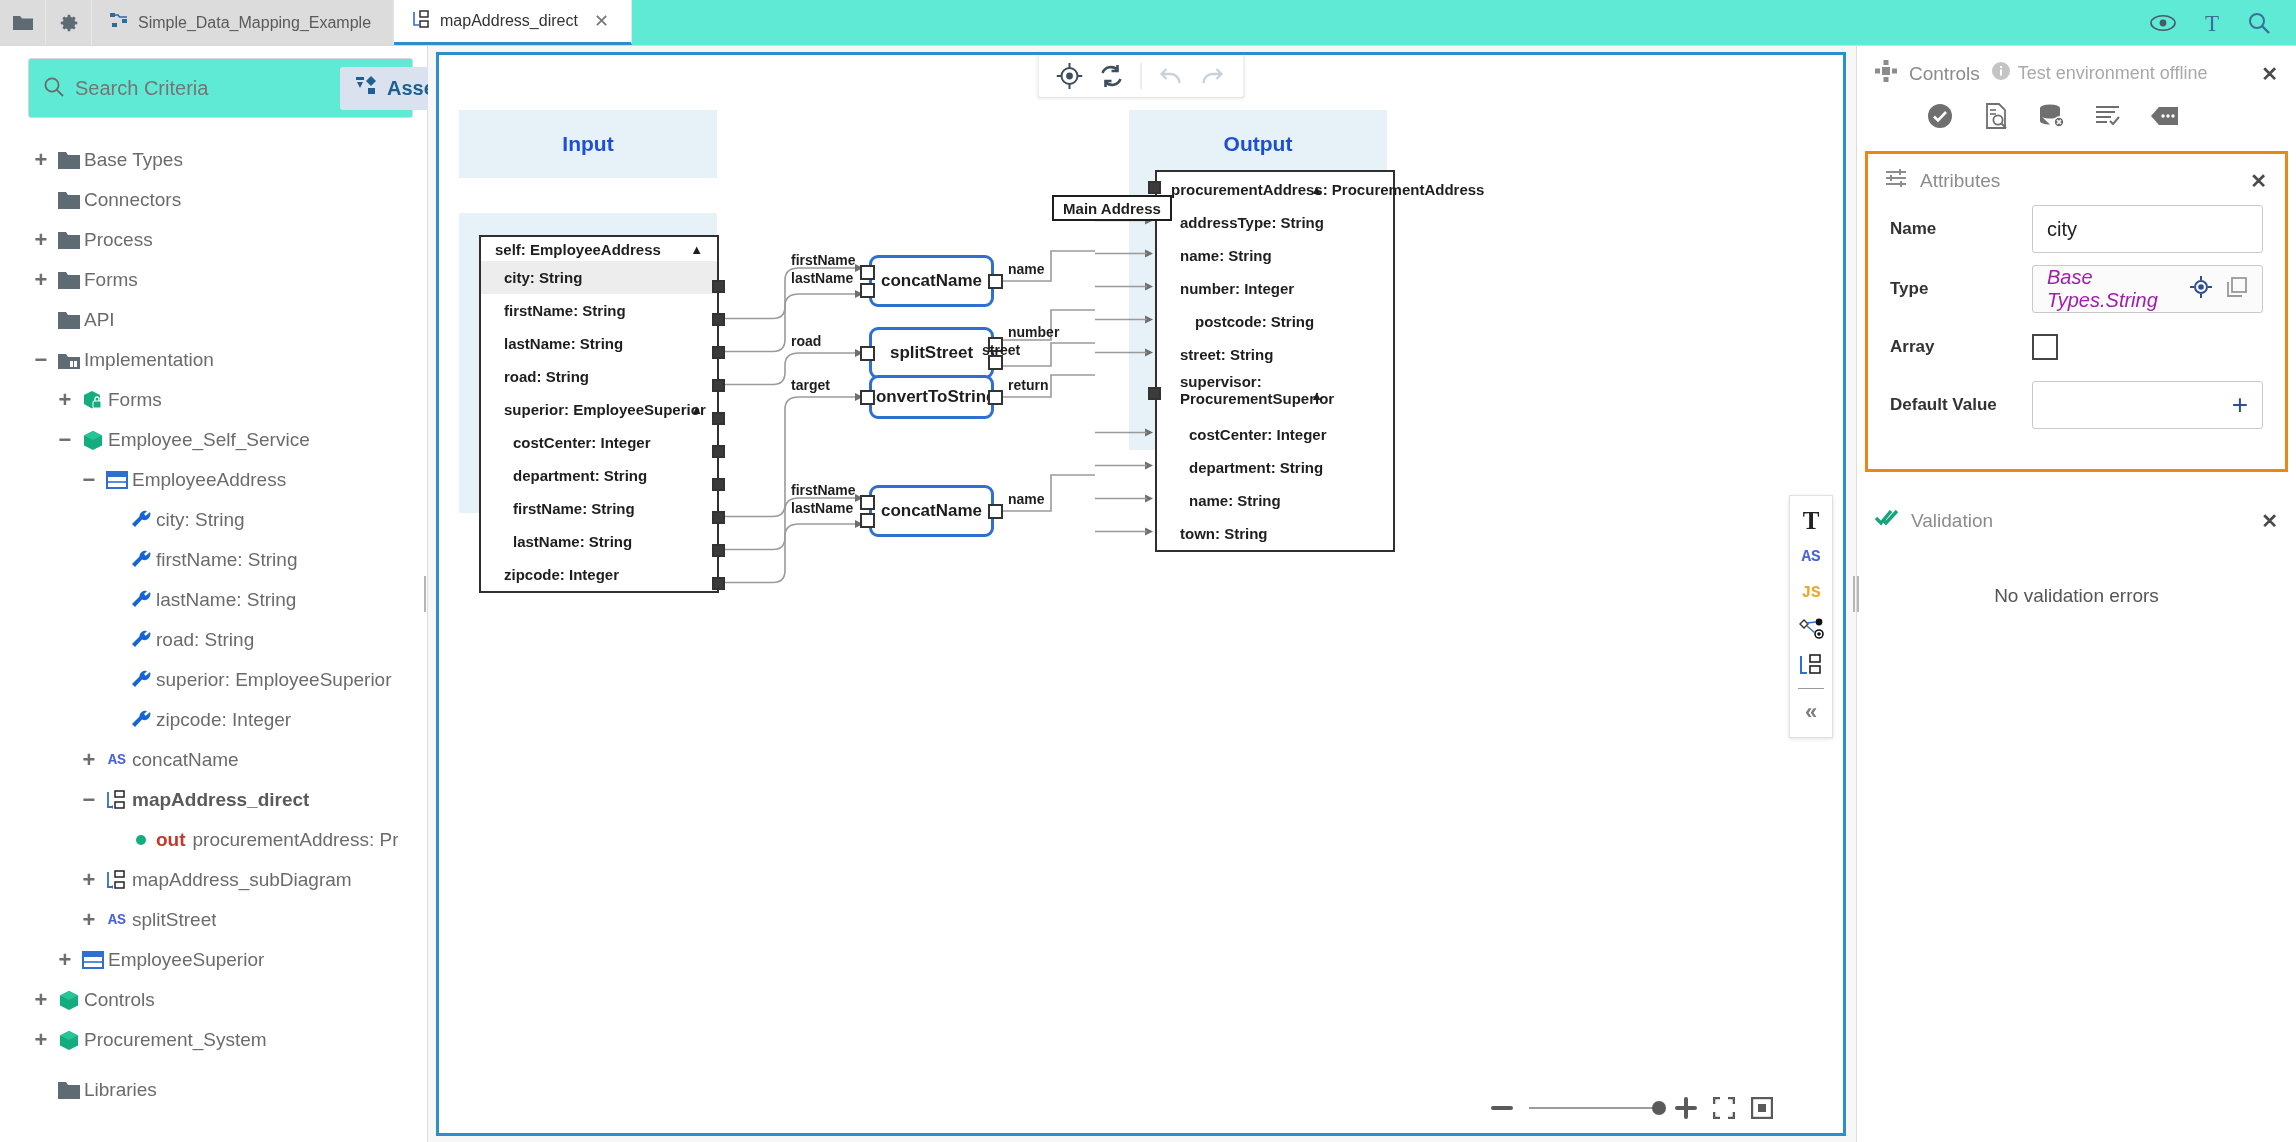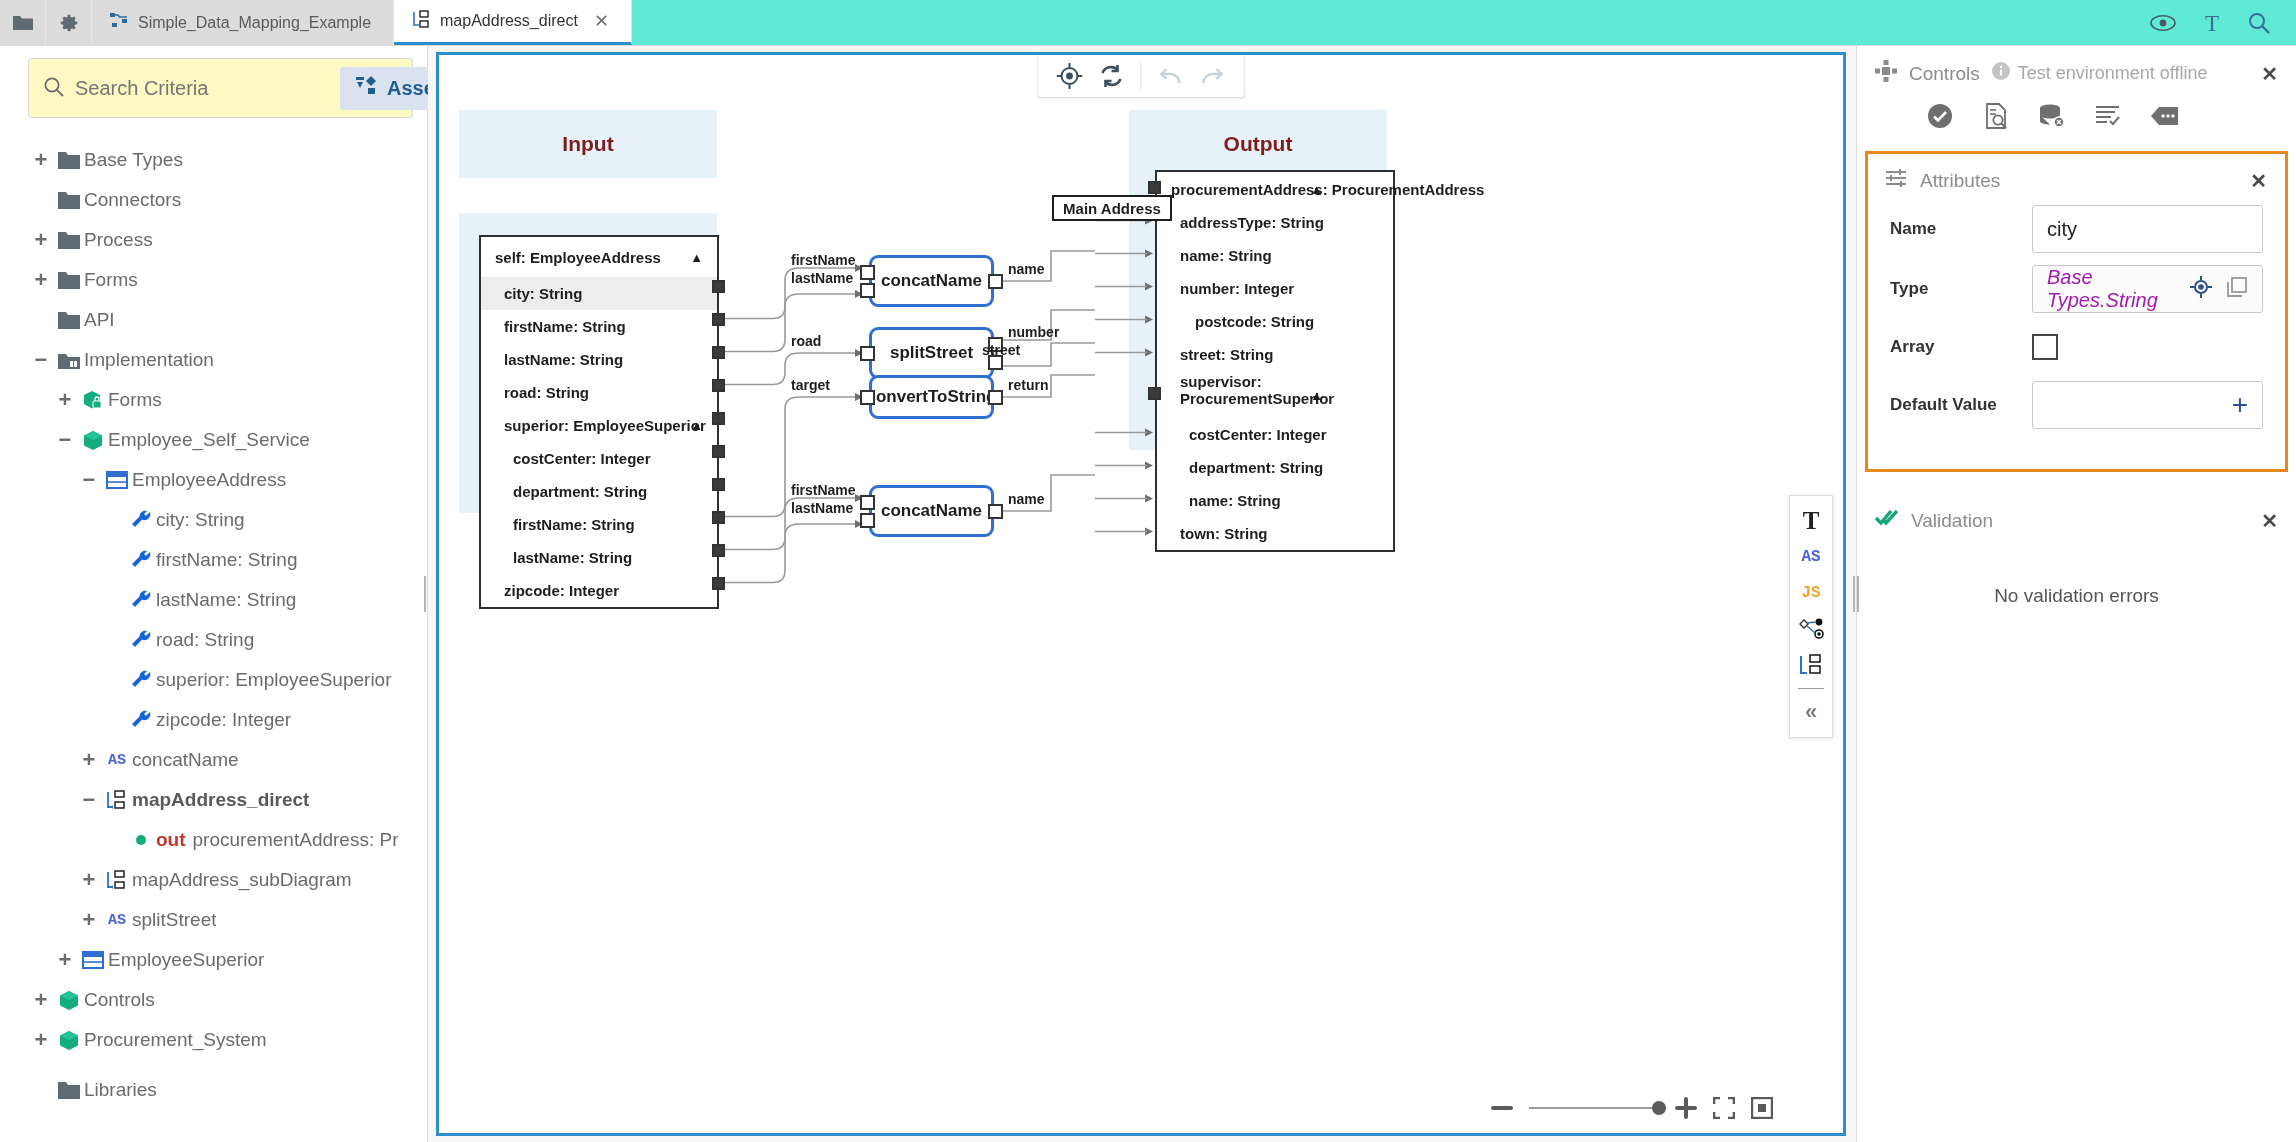--- a/index.html
+++ b/index.html
@@ -38,21 +38,21 @@
   
   .body-row { display: flex; flex: 1 1 auto; min-height: 0; }
 
   
   .left-panel {
     width: 428px; flex: 0 0 428px; background: #ffffff; border-right: 1px solid #dcdcdc;
     display: flex; flex-direction: column; position: relative;
   }
   .search-box {
     margin: 12px 14px 8px 28px; height: 60px; border: 1px solid #d7d7d7; border-radius: 3px;
-    display: flex; align-items: center; background: #fef9c3;
+    display: flex; align-items: center; background: #5eead4;
   }
   .search-box .mag { margin: 0 10px 0 14px; color: #6b6b6b; }
   .search-input {
     border: none; outline: none; flex: 1 1 auto; font-size: 20px; color: #6d6d6d;
     font-family: "Liberation Sans", sans-serif; background: transparent;
   }
   .assets-btn {
     display: flex; align-items: center; gap: 9px; background: #d9e2ee; color: #1f5f91;
     font-weight: bold; font-size: 20px; padding: 9px 16px; border-radius: 3px; cursor: pointer;
     margin-right: 6px;
@@ -90,21 +90,21 @@
     background: #fff; border: 1px solid #e2e2e2; border-top: none; border-radius: 0 0 3px 3px;
     display: flex; align-items: center; gap: 16px; padding: 8px 18px; z-index: 40;
     box-shadow: 0 1px 3px rgba(0,0,0,.08);
   }
   .canvas-toolbar .sep { width: 1px; height: 26px; background: #dcdcdc; }
   .ct-ico { cursor: pointer; display: flex; align-items: center; }
 
   .group-box { position: absolute; background: #e6f1f8; }
   .group-title {
     position: absolute; width: 100%; text-align: center; font-weight: bold;
-    color: #7f1d1d; font-size: 21px;
+    color: #1d4ed8; font-size: 21px;
   }
 
   .node {
     position: absolute; background: #fff; border: 2px solid #2f2f2f; z-index: 10;
   }
   .node .nrow {
     font-size: 15px; font-weight: bold; color: #1e1e1e; padding: 0 14px;
     display: flex; align-items: center; position: relative; white-space: nowrap;
   }
   .node .nrow.head { border-bottom: none; }
@@ -560,21 +560,21 @@
           <div class="group-title" style="top:22px;">Input</div>
         </div>
         <div class="group-box" style="left:20px; top:158px; width:258px; height:300px;">
           <div class="group-title" style="top:22px;">Self</div>
         </div>
         <div class="group-box" style="left:690px; top:55px; width:258px; height:340px;">
           <div class="group-title" style="top:22px;">Output</div>
         </div>
 
         <div id="self-node" class="node" style="left:40px; top:180px; width:240px;">
-            <div class="nrow head" style="height: 40px; border-radius: 13px;">
+            <div class="nrow head" style="height: 24px; border-radius: 13px;">
               <span>self: EmployeeAddress</span>
               <span class="caret" style="font-size: 13px;">▲</span>
             </div>
             <div class="nrow sel" style="height: 33px; padding-left: 23px;">
               <span>city: String</span>
             </div>
             <div class="nrow" style="height: 33px; padding-left: 23px;">
               <span>firstName: String</span>
             </div>
             <div class="nrow" style="height: 33px; padding-left: 23px;">

